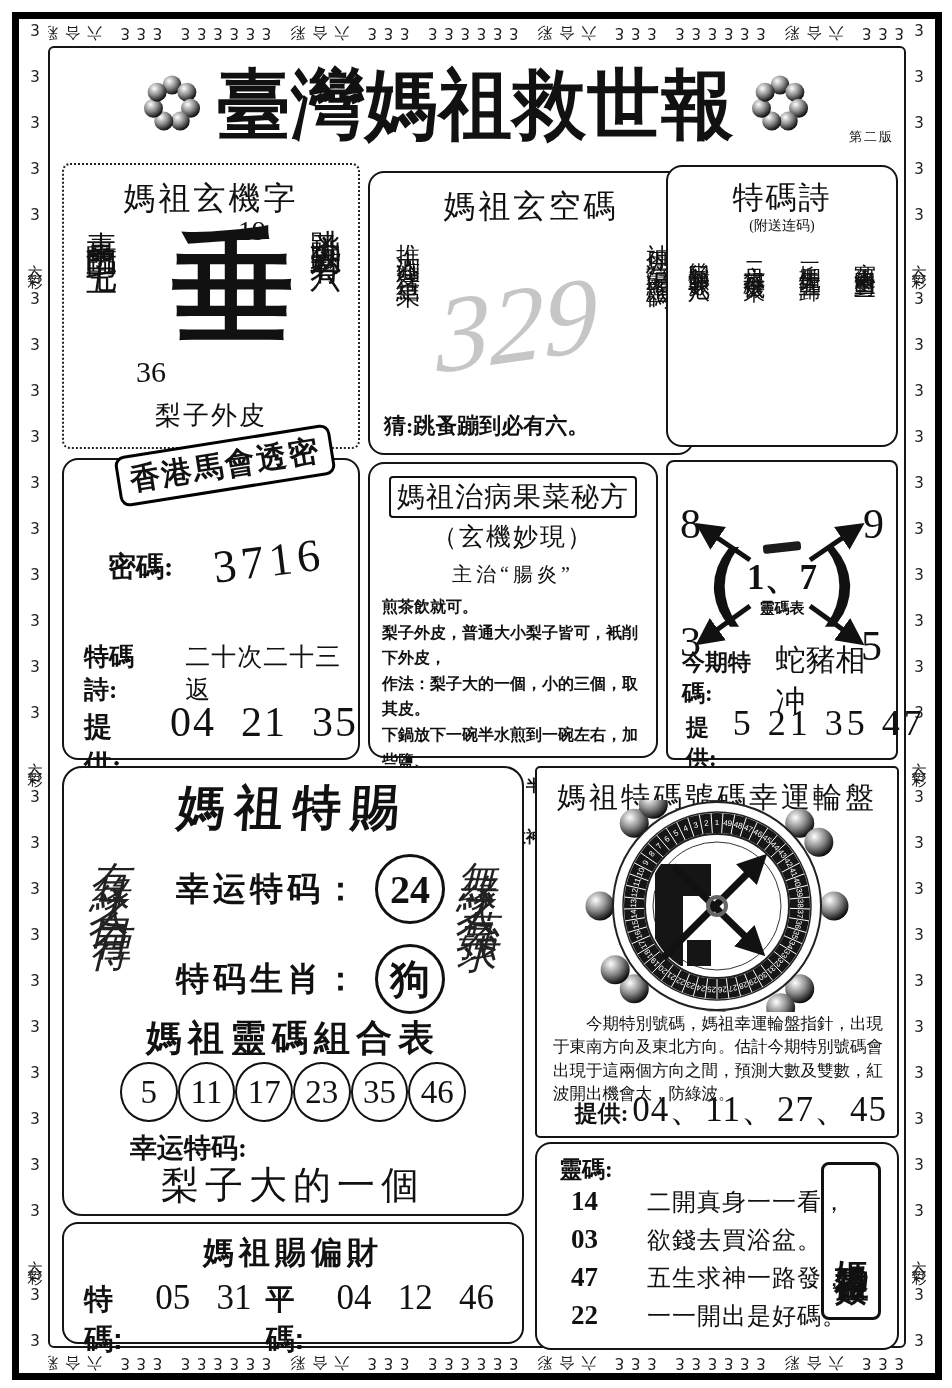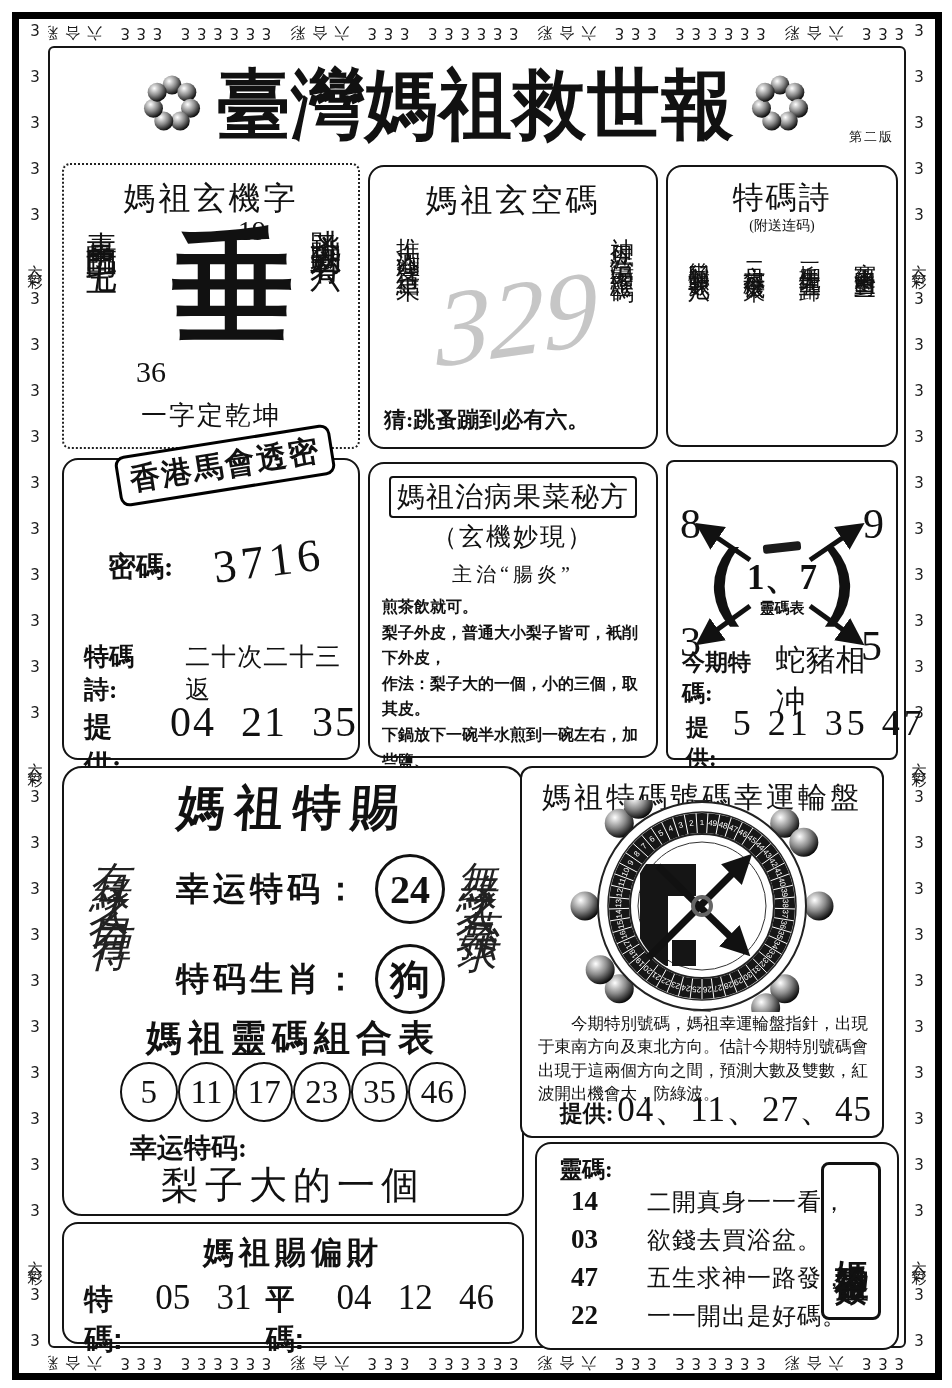--- a/index.html
+++ b/index.html
@@ -31,21 +31,21 @@
   .bx-a{left:62px;top:163px;width:294px;height:282px;border:2px dotted #222;border-radius:8px;}
   .a-title{position:absolute;left:0;right:0;top:12px;text-align:center;font-size:32px;letter-spacing:3px;}
   .a-19{position:absolute;right:92px;top:50px;font-size:28px;}
   .a-left{position:absolute;left:16px;top:42px;font-size:31px;letter-spacing:6px;}
   .a-right{position:absolute;right:12px;top:40px;font-size:31px;letter-spacing:5px;}
   .a-char{position:absolute;left:84px;top:56px;width:170px;text-align:center;font-size:122px;font-weight:bold;line-height:1.1;}
   .a-36{position:absolute;left:72px;top:190px;font-size:30px;}
   .a-cap{position:absolute;left:0;right:0;bottom:14px;text-align:center;font-size:26px;letter-spacing:2px;}
 
   
-  .bx-b{left:368px;top:165px;width:286px;height:280px;}
+  .bx-b{left:368px;top:171px;width:286px;height:280px;padding-left:36px;}
   .b-title{position:absolute;left:0;right:0;top:12px;text-align:center;font-size:32px;letter-spacing:3px;}
   .b-left{position:absolute;left:22px;top:52px;font-size:24px;letter-spacing:7px;}
   .b-right{position:absolute;right:18px;top:52px;font-size:24px;letter-spacing:7px;}
   .b-hand{position:absolute;left:62px;top:90px;width:170px;text-align:center;font-size:108px;color:#c6c6c6;
           font-style:italic;transform:rotate(-8deg) skewX(-8deg);}
   .b-riddle{position:absolute;left:14px;bottom:12px;font-size:22px;font-weight:bold;}
 
   
   .bx-c{left:666px;top:165px;width:228px;height:278px;}
   .c-title{position:absolute;left:0;right:0;top:10px;text-align:center;font-size:31px;letter-spacing:2px;}
@@ -99,21 +99,21 @@
   .g-circle{width:64px;height:64px;border:3px solid #111;border-radius:50%;display:flex;align-items:center;justify-content:center;
             font-size:40px;font-weight:bold;margin-left:14px;}
   .g-dream-title{position:absolute;left:0;right:0;top:246px;text-align:center;font-size:36px;font-weight:900;letter-spacing:6px;}
   .g-circles{position:absolute;left:56px;right:56px;top:294px;display:flex;justify-content:space-between;}
   .g-dc{width:56px;height:56px;border:2px solid #111;border-radius:50%;display:flex;align-items:center;justify-content:center;
         font-size:33px;}
   .g-hidden-label{position:absolute;left:66px;top:362px;font-size:27px;font-weight:900;}
   .g-hidden-text{position:absolute;left:0;right:0;top:392px;text-align:center;font-size:38px;letter-spacing:6px;}
 
   
-  .bx-h{left:520px;top:766px;width:360px;height:368px;border-radius:12px;}
+  .bx-h{left:535px;top:766px;width:360px;height:368px;border-radius:5px;}
   .h-title{position:absolute;left:0;right:0;top:10px;text-align:center;font-size:29px;letter-spacing:3px;}
   .h-wheel{position:absolute;left:50%;top:32px;transform:translateX(-50%);}
   .h-body{position:absolute;left:16px;right:14px;top:244px;font-size:16.5px;line-height:1.42;text-align:justify;text-indent:2em;}
   .h-provide{position:absolute;left:0;right:10px;top:318px;text-align:right;}
   .h-pl{font-size:23px;font-weight:bold;} .h-pv{font-size:35px;letter-spacing:1px;}
 
   
   .bx-i{left:535px;top:1142px;width:360px;height:204px;}
   .i-label{position:absolute;left:22px;top:10px;font-size:23px;font-weight:bold;}
   .i-row{position:absolute;left:34px;display:flex;align-items:baseline;}
@@ -186,21 +186,21 @@
   </div>
   <div class="edition">第二版</div>
 
   <div class="box bx-a">
     <div class="a-title">媽祖玄機字</div>
     <div class="a-19">19</div>
     <div class="a-left vtext">喜事臨門二七五</div>
     <div class="a-right vtext">跳蚤蹦到必有六</div>
     <div class="a-char">垂</div>
     <div class="a-36">36</div>
-    <div class="a-cap">一字定乾坤</div>
+    <div class="a-cap">梨子外皮</div>
   </div>
 
   <div class="box bx-b">
     <div class="b-title">媽祖玄空碼</div>
     <div class="b-left vtext">推大測雙猜結果</div>
     <div class="b-right vtext">神恩浩蕩顯靈碼</div>
     <div class="b-hand">329</div>
     <div class="b-riddle">猜:跳蚤蹦到必有六。</div>
   </div>
 

